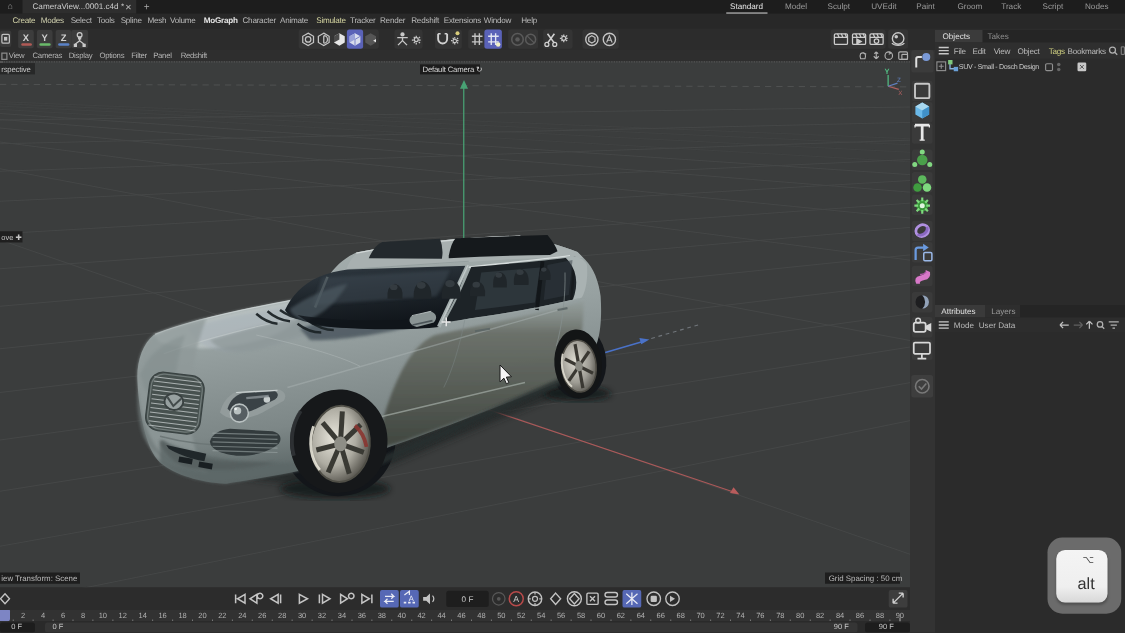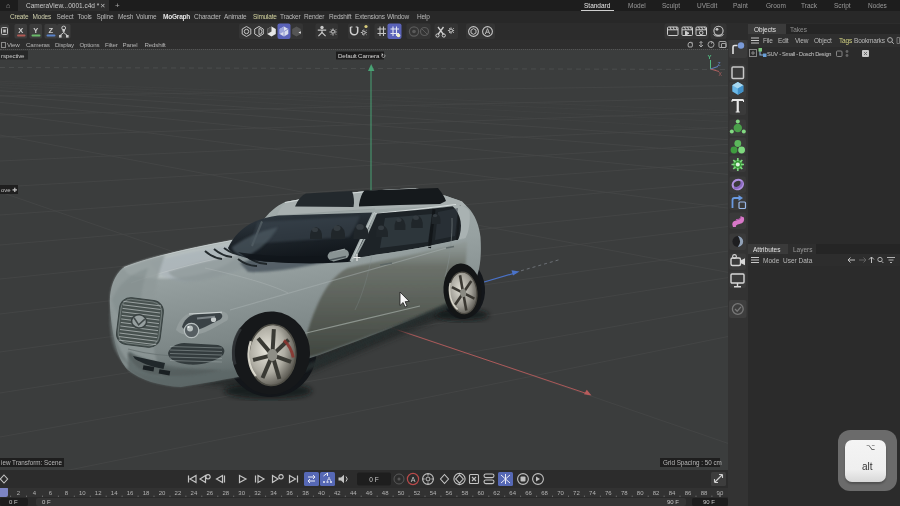--- a/index.html
+++ b/index.html
@@ -662,15 +662,15 @@
     <div class="abs" style="left:36px;top:498px;width:650px;height:8px;background:#353535;border-radius:2px;"></div>
     <div class="abs txt" style="left:42px;top:498.5px;font-size:6px;color:#c8c8c8;">0 F</div>
     <div class="abs txt" style="left:667px;top:498.5px;font-size:6px;color:#c8c8c8;">90 F</div>
     <div class="abs" style="left:692px;top:498px;width:36px;height:8px;background:#1d1d1d;border-radius:2px;"></div>
     <div class="abs txt" style="left:703px;top:498.5px;font-size:6px;color:#c8c8c8;">90 F</div>
   </div>
 
   <div class="abs" style="left:838px;top:430px;width:59px;height:61px;background:#6b6b6b;border-radius:12px;"></div>
   <div class="abs" style="left:845px;top:440px;width:41px;height:42px;background:linear-gradient(180deg,#f4f4f4 0%,#efefef 70%,#d8d8d8 100%);border-radius:7px;box-shadow:0 2px 2px rgba(0,0,0,.25);"></div>
   <div class="abs" style="left:866px;top:444px;width:14px;height:8px;color:#444;font-size:8px;line-height:8px;">⌥</div>
-  <div class="abs" style="left:862px;top:462px;color:#333;font-size:10px;line-height:9px;">alt</div>
+  <div class="abs" style="left:862px;top:462px;color:#333;font-size:13px;line-height:9px;">alt</div>
 
 </div>
 
 </body></html>

